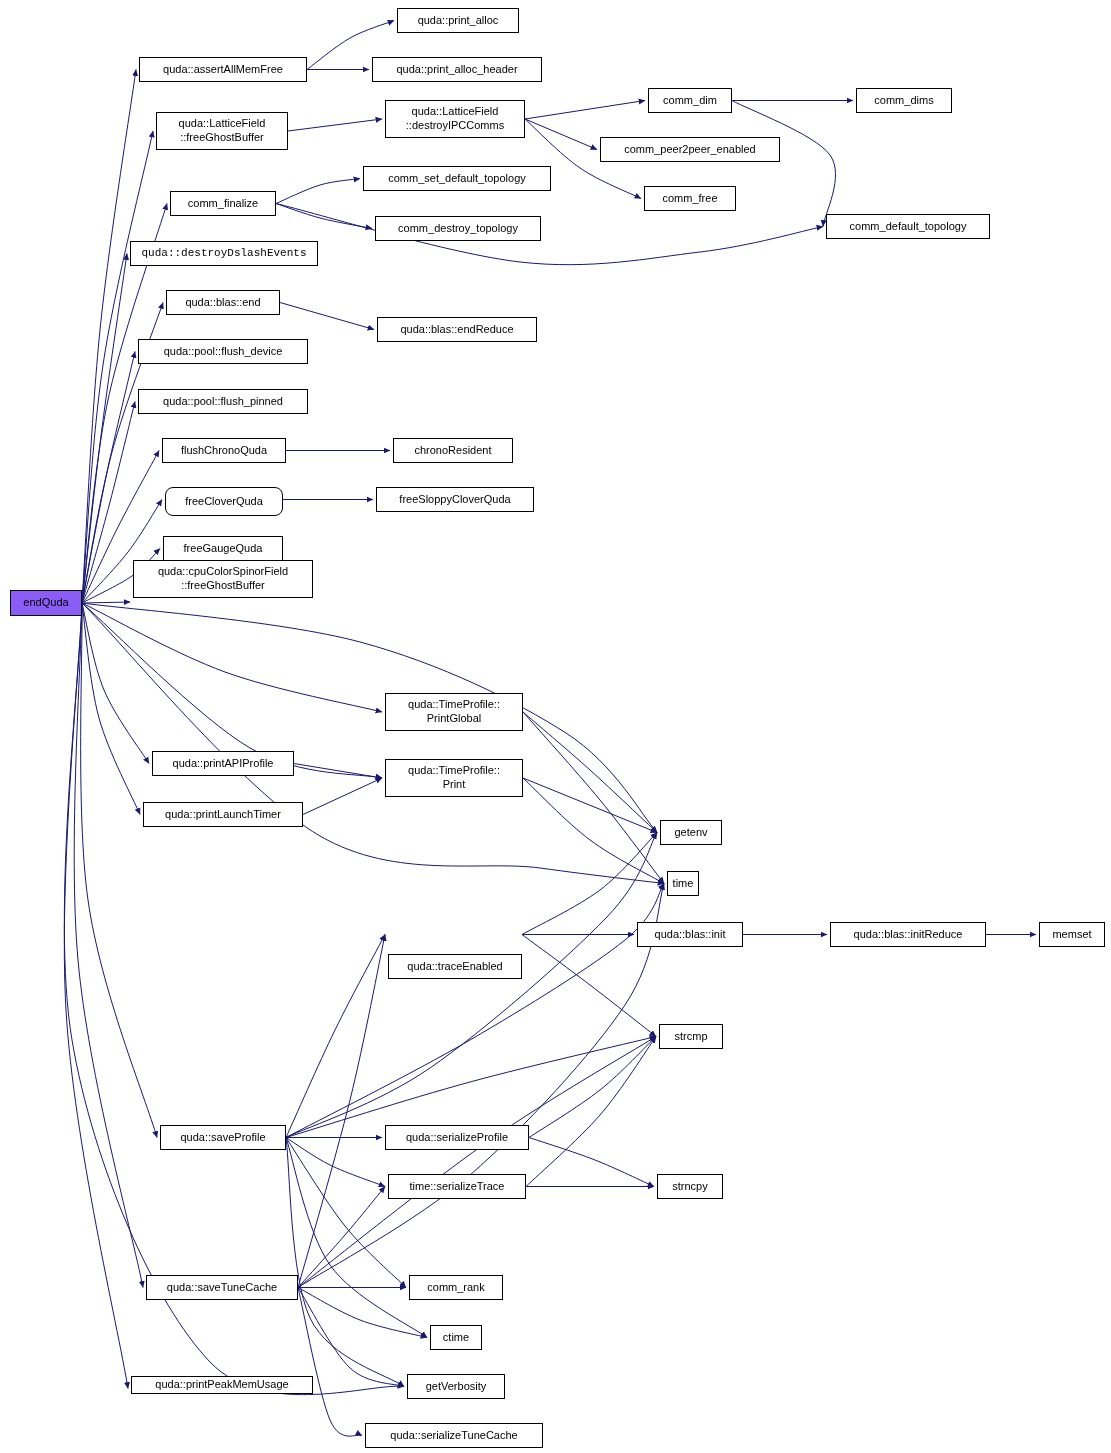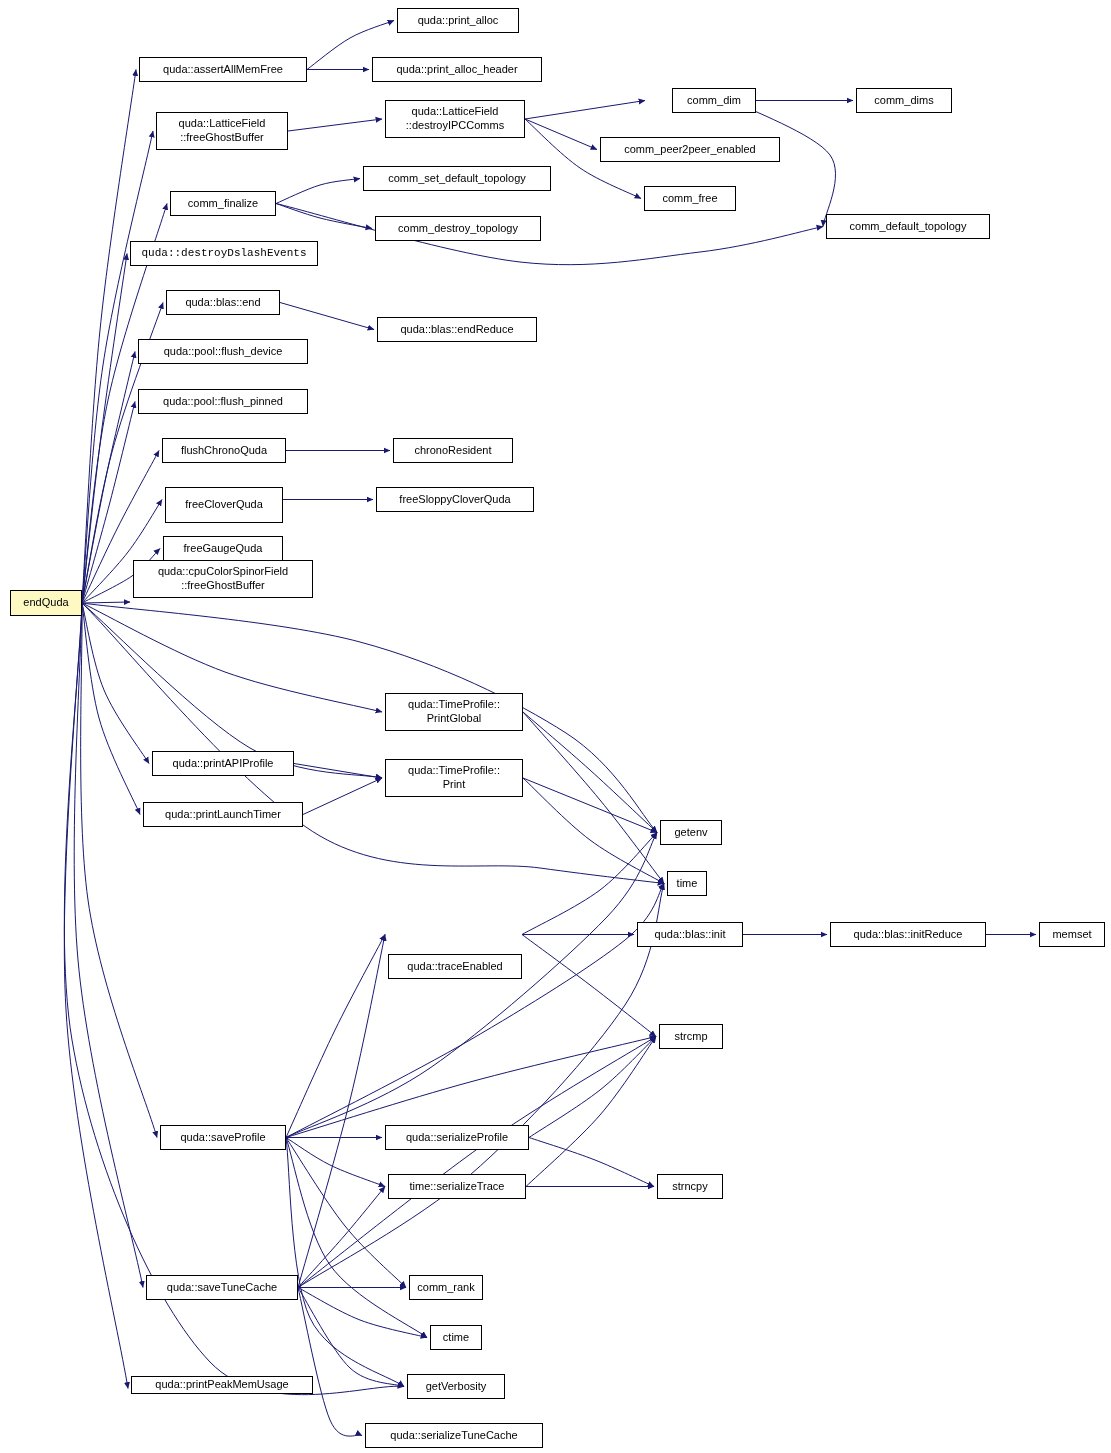--- a/index.html
+++ b/index.html
@@ -4,21 +4,21 @@
 <style>
   html,body{margin:0;padding:0;background:#ffffff;}
   #graph{position:relative;width:1111px;height:1453px;background:#ffffff;
          font-family:"Liberation Sans",sans-serif;overflow:hidden;}
   #edges{position:absolute;left:0;top:0;z-index:1;}
   .edge{fill:none;stroke:#191970;stroke-width:1;}
   .node{position:absolute;box-sizing:border-box;border:1px solid #000;background:#fff;
         color:#000;font-size:11px;line-height:1.25;display:flex;align-items:center;
         justify-content:center;text-align:center;white-space:pre-line;z-index:2;
         padding:1px 3px;cursor:pointer;}
-  .node.root{background:#fef9c3;cursor:default;}
+  .node.root{background:#8b5cf6;cursor:default;}
 </style>
 </head>
 <body>
 
 <div id="graph">
   <svg id="edges" width="1111" height="1453">
     <defs>
       <marker id="arrow" viewBox="0 0 10 10" refX="8.5" refY="5" markerWidth="7.5" markerHeight="7.5" orient="auto">
         <path d="M0,1 L9,5 L0,9 z" fill="#191970"></path>
       </marker>
@@ -92,56 +92,56 @@
       <path d="M298,1287.5 C330.0,1262.9 430.3,1181.8 490,1140 C549.7,1098.2 628.3,1053.8 656,1036.5" class="edge" marker-end="url(#arrow)"></path>
     </svg>
 <div class="node root" style="left: 10px; top: 590px; width: 72px; height: 26px;">endQuda</div>
     <div class="node" style="left: 397px; top: 8px; width: 122px; height: 25px;">quda::print_alloc</div>
     <div class="node" style="left: 139px; top: 57px; width: 168px; height: 25px;">quda::assertAllMemFree</div>
     <div class="node" style="left: 372px; top: 57px; width: 170px; height: 25px;">quda::print_alloc_header</div>
     <div class="node" style="left: 156px; top: 112px; width: 132px; height: 38px;">quda::LatticeField
 ::freeGhostBuffer</div>
     <div class="node" style="left: 385px; top: 100px; width: 140px; height: 38px;">quda::LatticeField
 ::destroyIPCComms</div>
-    <div class="node" style="left: 648px; top: 88px; width: 84px; height: 25px; margin-left: 24px;">comm_dim</div>
+    <div class="node" style="left: 648px; top: 88px; width: 84px; height: 25px;">comm_dim</div>
     <div class="node" style="left: 856px; top: 88px; width: 96px; height: 25px;">comm_dims</div>
     <div class="node" style="left: 600px; top: 137px; width: 180px; height: 25px;">comm_peer2peer_enabled</div>
     <div class="node" style="left: 644px; top: 186px; width: 92px; height: 25px;">comm_free</div>
     <div class="node" style="left: 170px; top: 191px; width: 106px; height: 25px;">comm_finalize</div>
     <div class="node" style="left: 363px; top: 166px; width: 188px; height: 25px;">comm_set_default_topology</div>
     <div class="node" style="left: 375px; top: 216px; width: 166px; height: 25px;">comm_destroy_topology</div>
     <div class="node" style="left: 826px; top: 214px; width: 164px; height: 25px;">comm_default_topology</div>
     <div class="node" style="left: 130px; top: 241px; width: 188px; height: 25px; font-family: Liberation Mono, monospace;">quda::destroyDslashEvents</div>
     <div class="node" style="left: 166px; top: 290px; width: 114px; height: 25px;">quda::blas::end</div>
     <div class="node" style="left: 377px; top: 317px; width: 160px; height: 25px;">quda::blas::endReduce</div>
     <div class="node" style="left: 138px; top: 339px; width: 170px; height: 25px;">quda::pool::flush_device</div>
     <div class="node" style="left: 138px; top: 389px; width: 170px; height: 25px;">quda::pool::flush_pinned</div>
     <div class="node" style="left: 162px; top: 438px; width: 124px; height: 25px;">flushChronoQuda</div>
     <div class="node" style="left: 393px; top: 438px; width: 120px; height: 25px;">chronoResident</div>
-    <div class="node" style="left: 165px; top: 487px; width: 118px; height: 36px;">freeCloverQuda</div>
+    <div class="node" style="left: 165px; top: 487px; width: 118px; height: 29px; border-radius: 8px;">freeCloverQuda</div>
     <div class="node" style="left: 376px; top: 487px; width: 158px; height: 25px;">freeSloppyCloverQuda</div>
     <div class="node" style="left: 163px; top: 536px; width: 120px; height: 25px;">freeGaugeQuda</div>
     <div class="node" style="left: 133px; top: 560px; width: 180px; height: 38px;">quda::cpuColorSpinorField
 ::freeGhostBuffer</div>
     <div class="node" style="left: 385px; top: 693px; width: 138px; height: 38px;">quda::TimeProfile::
 PrintGlobal</div>
     <div class="node" style="left: 152px; top: 751px; width: 142px; height: 25px;">quda::printAPIProfile</div>
     <div class="node" style="left: 385px; top: 759px; width: 138px; height: 38px;">quda::TimeProfile::
 Print</div>
     <div class="node" style="left: 143px; top: 802px; width: 160px; height: 25px;">quda::printLaunchTimer</div>
     <div class="node" style="left: 660px; top: 820px; width: 62px; height: 25px;">getenv</div>
-    <div class="node" style="left: 667px; top: 871px; width: 40px; height: 25px;">time</div>
+    <div class="node" style="left: 667px; top: 871px; width: 32px; height: 25px;">time</div>
     <div class="node" style="left: 388px; top: 922px; width: 134px; height: 25px; margin-top: 32px;">quda::traceEnabled</div>
     <div class="node" style="left: 637px; top: 922px; width: 106px; height: 25px;">quda::blas::init</div>
     <div class="node" style="left: 830px; top: 922px; width: 156px; height: 25px;">quda::blas::initReduce</div>
     <div class="node" style="left: 1039px; top: 922px; width: 66px; height: 25px;">memset</div>
     <div class="node" style="left: 659px; top: 1024px; width: 64px; height: 25px;">strcmp</div>
     <div class="node" style="left: 160px; top: 1125px; width: 126px; height: 25px;">quda::saveProfile</div>
     <div class="node" style="left: 385px; top: 1125px; width: 144px; height: 25px;">quda::serializeProfile</div>
     <div class="node" style="left: 388px; top: 1174px; width: 138px; height: 25px;">time::serializeTrace</div>
     <div class="node" style="left: 657px; top: 1174px; width: 66px; height: 25px;">strncpy</div>
     <div class="node" style="left: 146px; top: 1275px; width: 152px; height: 25px;">quda::saveTuneCache</div>
-    <div class="node" style="left: 409px; top: 1275px; width: 74px; height: 25px;">comm_rank</div>
+    <div class="node" style="left: 409px; top: 1275px; width: 94px; height: 25px;">comm_rank</div>
     <div class="node" style="left: 430px; top: 1325px; width: 52px; height: 25px;">ctime</div>
     <div class="node" style="left: 407px; top: 1374px; width: 98px; height: 25px;">getVerbosity</div>
     <div class="node" style="left: 131px; top: 1376px; width: 182px; height: 18px;">quda::printPeakMemUsage</div>
     <div class="node" style="left: 365px; top: 1423px; width: 178px; height: 25px;">quda::serializeTuneCache</div>
   </div>
 
 </body></html>

